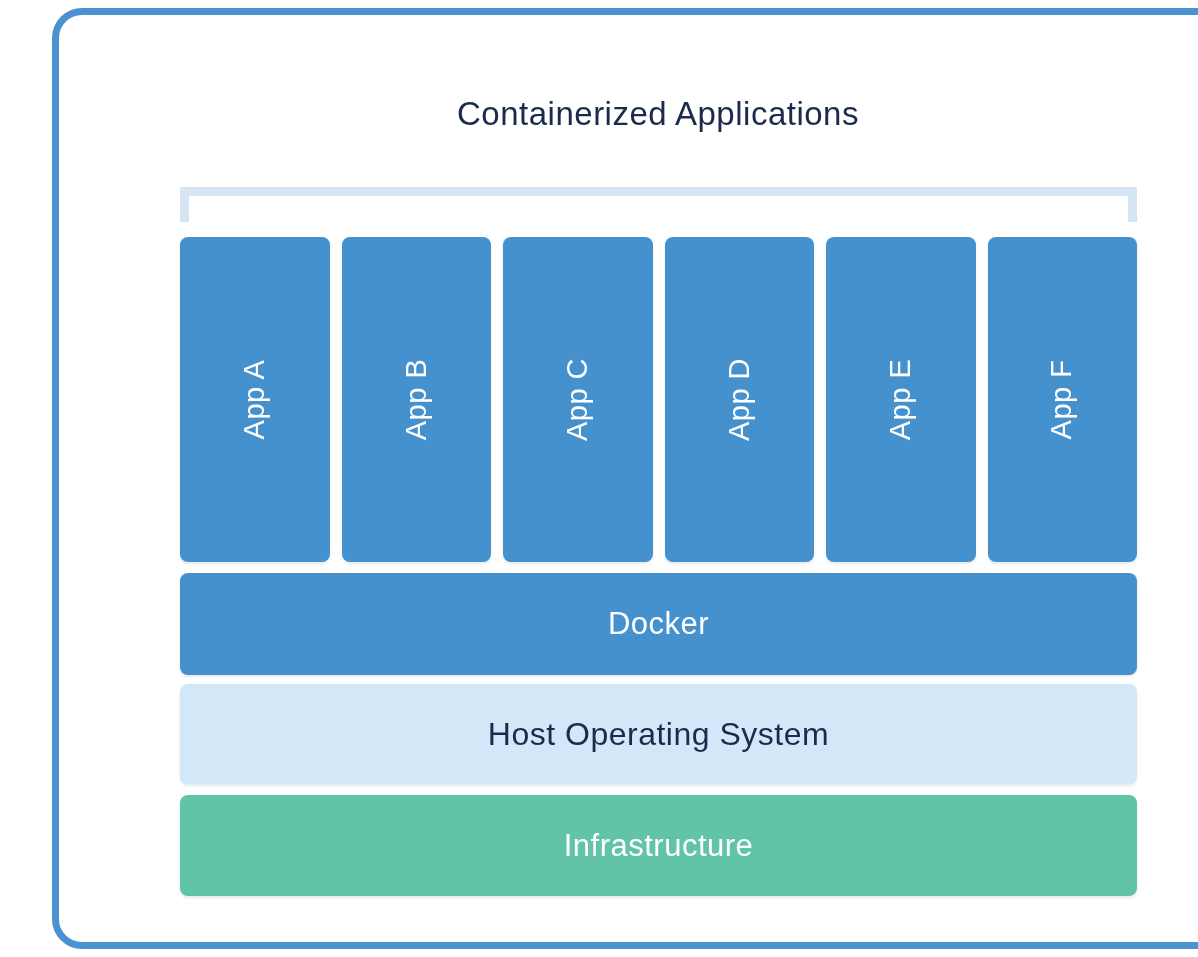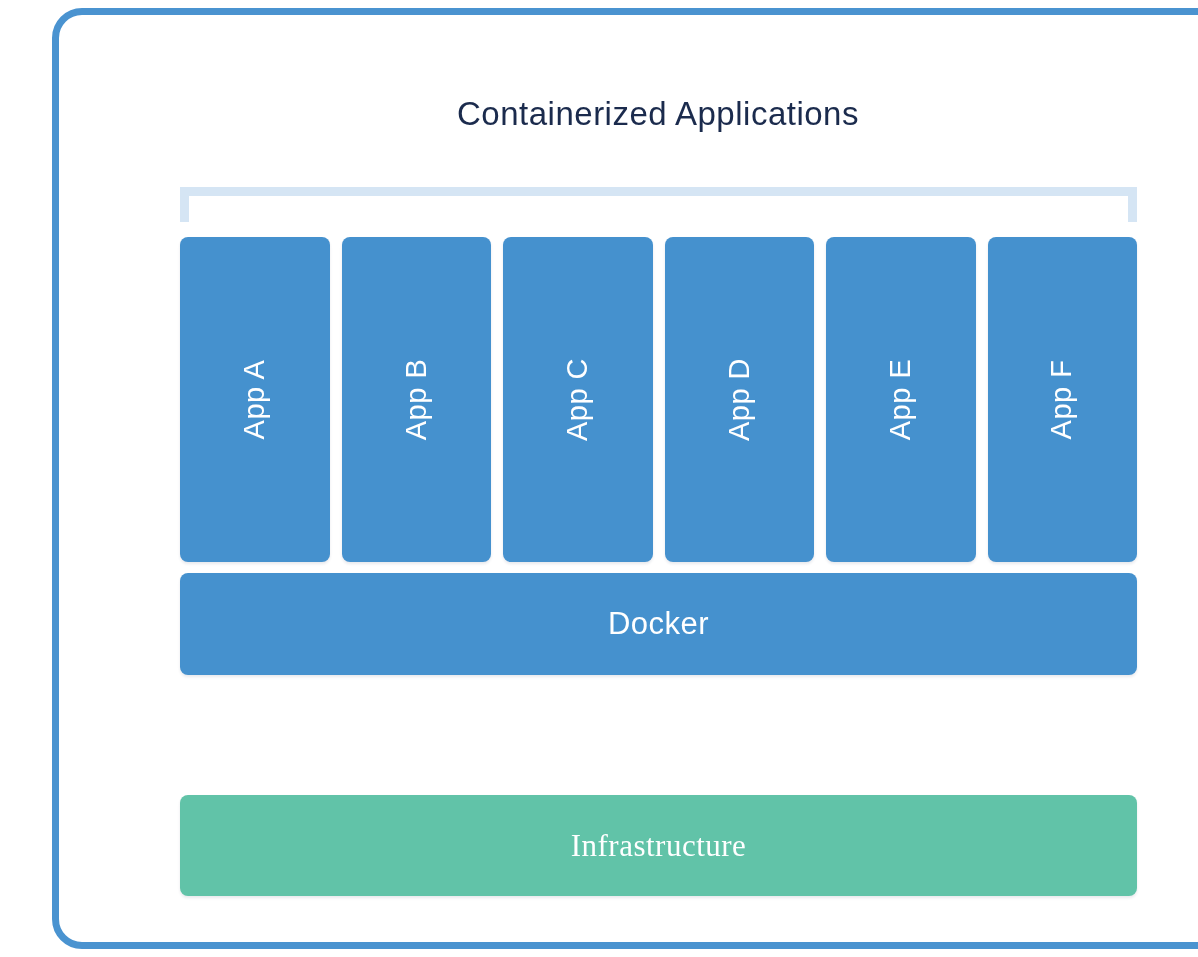--- a/index.html
+++ b/index.html
@@ -84,21 +84,20 @@
     top: 669px; height: 100px;
     background: #d2e8f9;
     color: #1b2b4d;
     font-size: 32px;
   }
   .layer-infrastructure {
     top: 780px; height: 101px;
     background: #61c3a8;
     color: #ffffff;
     font-size: 31px;
-    font-family: Liberation Serif, serif;
   }
 </style>
 </head>
 <body>
 
 <div class="frame">
 
   <div class="title">Containerized Applications</div>
 
   <div class="bracket"></div>
@@ -121,18 +120,21 @@
     </div>
     <div class="app-col">
       <span class="app-label">App F</span>
     </div>
   </div>
 
   <div class="layer layer-docker">
     <span>Docker</span>
   </div>
 
+  <div class="layer layer-host-os">
+    <span>Host Operating System</span>
+  </div>
 
   <div class="layer layer-infrastructure">
     <span>Infrastructure</span>
   </div>
 
 </div>
 
 </body></html>

